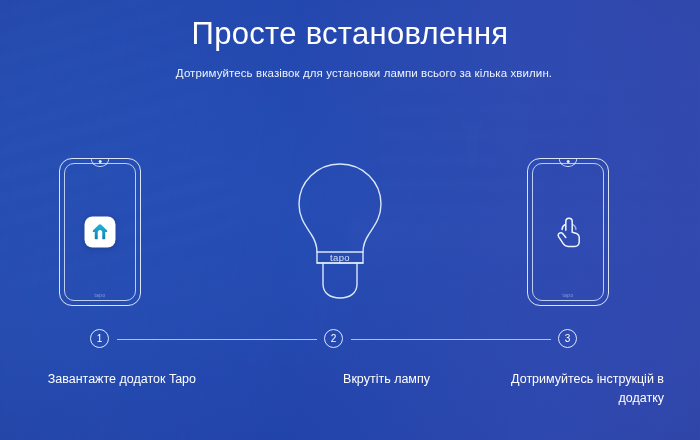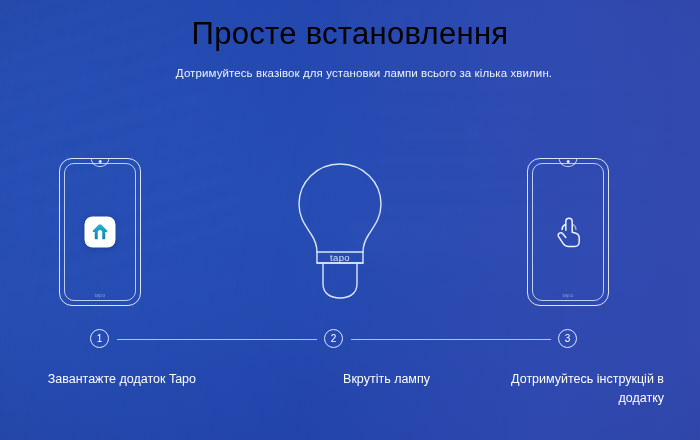--- a/index.html
+++ b/index.html
@@ -187,21 +187,21 @@
 
   
   .header {
     position: absolute;
     left: 0; right: 0; top: 16px;
     text-align: center;
   }
   .title {
     font-size: 31px;
     font-weight: 400;
-    color: #000000;
+    color: #ffffff;
     letter-spacing: 0.3px;
     line-height: 1.15;
   }
   .subtitle {
     margin-top: 15px;
     font-size: 11.5px;
     font-weight: 400;
     color: #eef3fc;
     letter-spacing: 0.1px;
     padding-left: 28px;

